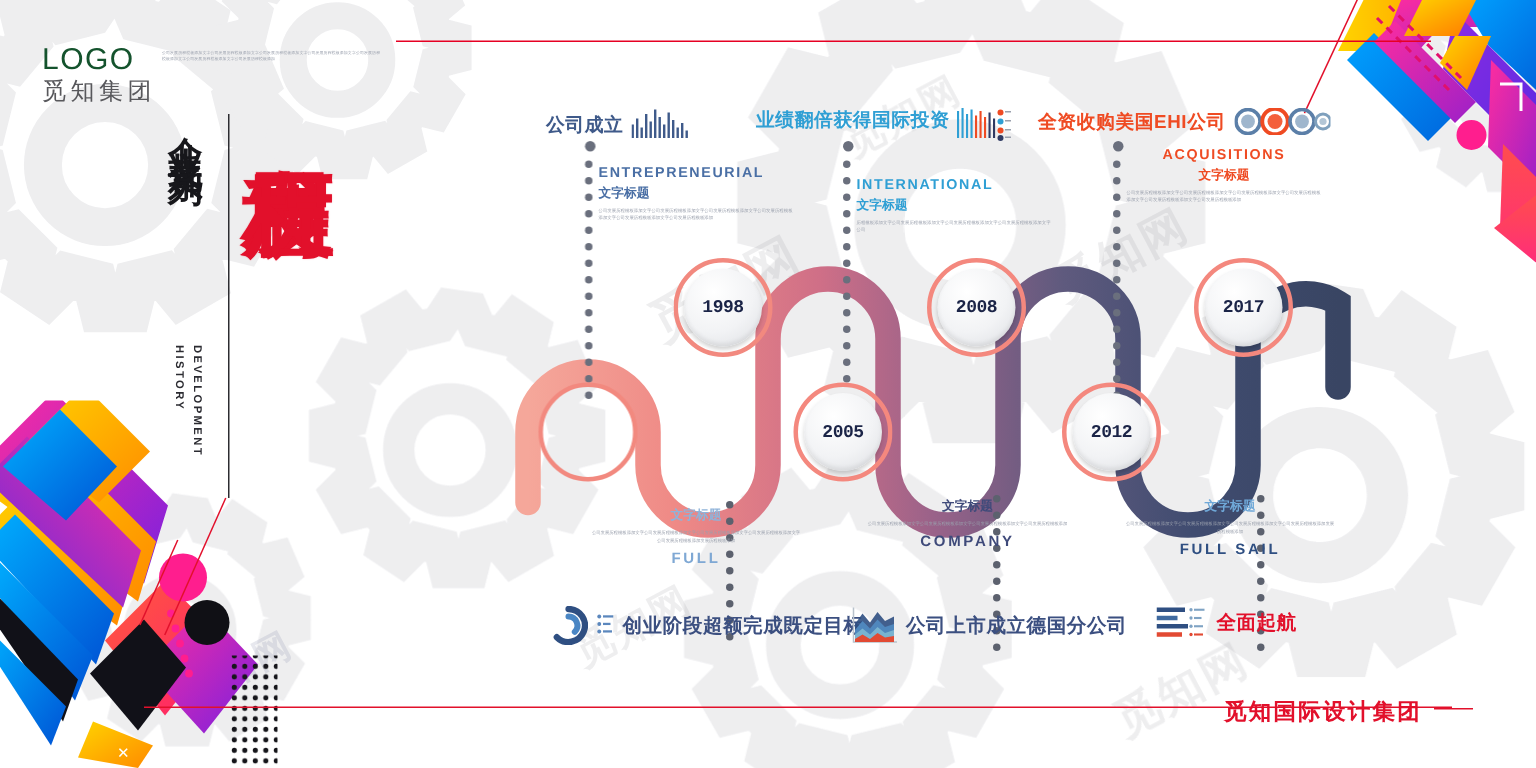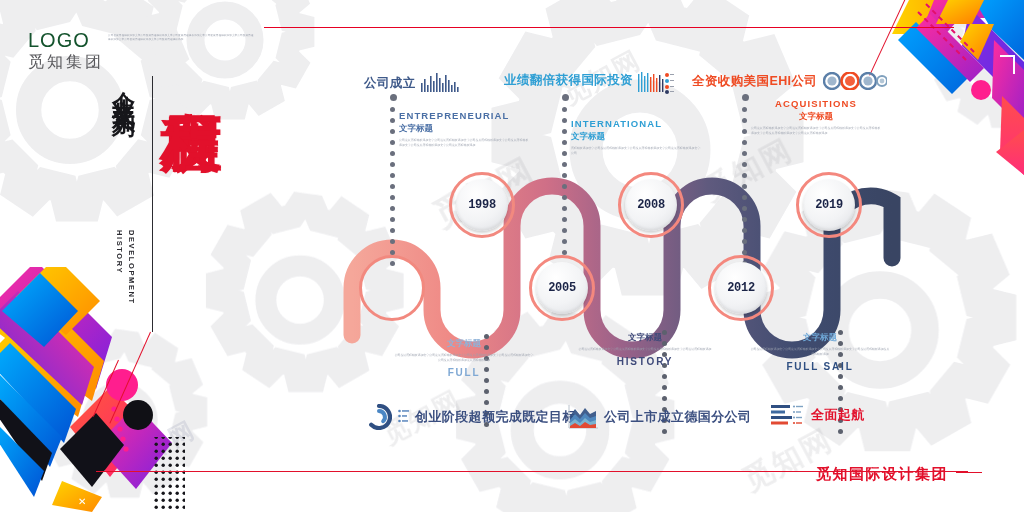--- a/index.html
+++ b/index.html
@@ -443,21 +443,21 @@
   </div>
   <div class="year-node" style="left:708px;top:255px;">
     <div class="year-ring" style="border:3.5px solid #f4887e;"></div>
     <div class="year-disc">
         <span>2012</span>
       </div>
   </div>
   <div class="year-node" style="left:796px;top:172px;">
     <div class="year-ring" style="border:3.5px solid #f4887e;"></div>
     <div class="year-disc">
-        <span>2019</span>
+        <span>2017</span>
       </div>
   </div>
 
   <div class="mb b1" style="left:394px;top:338px;">
     <div class="mb-cn">文字标题</div>
     <div class="mb-p">公司发展历程模板添加文字公司发展历程模板添加文字公司发展历程模板添加文字公司发展历程模板添加文字公司发展历程模板添加发展历程模板添加</div>
     <div class="mb-en">FULL</div>
   </div>
   <div class="dotline" style="left:484px;top:334px;">
     <i style="background:#5c616e;"></i>
@@ -467,21 +467,21 @@
       <i style="background:#5c616e;"></i>
       <i style="background:#5c616e;"></i>
     <i style="background:#5c616e;"></i>
       <i style="background:#5c616e;"></i>
       <i style="background:#5c616e;"></i>
   </div>
 
   <div class="mb b2" style="left:575px;top:332px;">
     <div class="mb-cn">文字标题</div>
     <div class="mb-p">公司发展历程模板添加文字公司发展历程模板添加文字公司发展历程模板添加文字公司发展历程模板添加</div>
-    <div class="mb-en">HISTORY</div>
+    <div class="mb-en">COMPANY</div>
   </div>
   <div class="dotline" style="left:662px;top:330px;">
     <i style="background:#5c616e;"></i>
       <i style="background:#5c616e;"></i>
       <i style="background:#5c616e;"></i>
     <i style="background:#5c616e;"></i>
       <i style="background:#5c616e;"></i>
       <i style="background:#5c616e;"></i>
     <i style="background:#5c616e;"></i>
       <i style="background:#5c616e;"></i>

